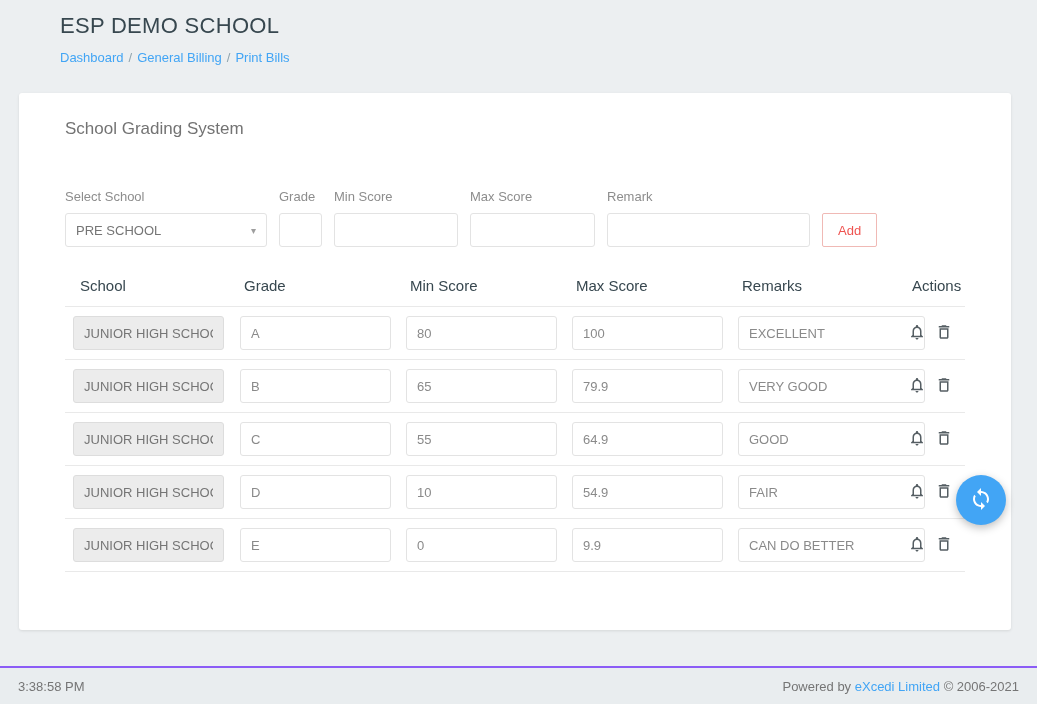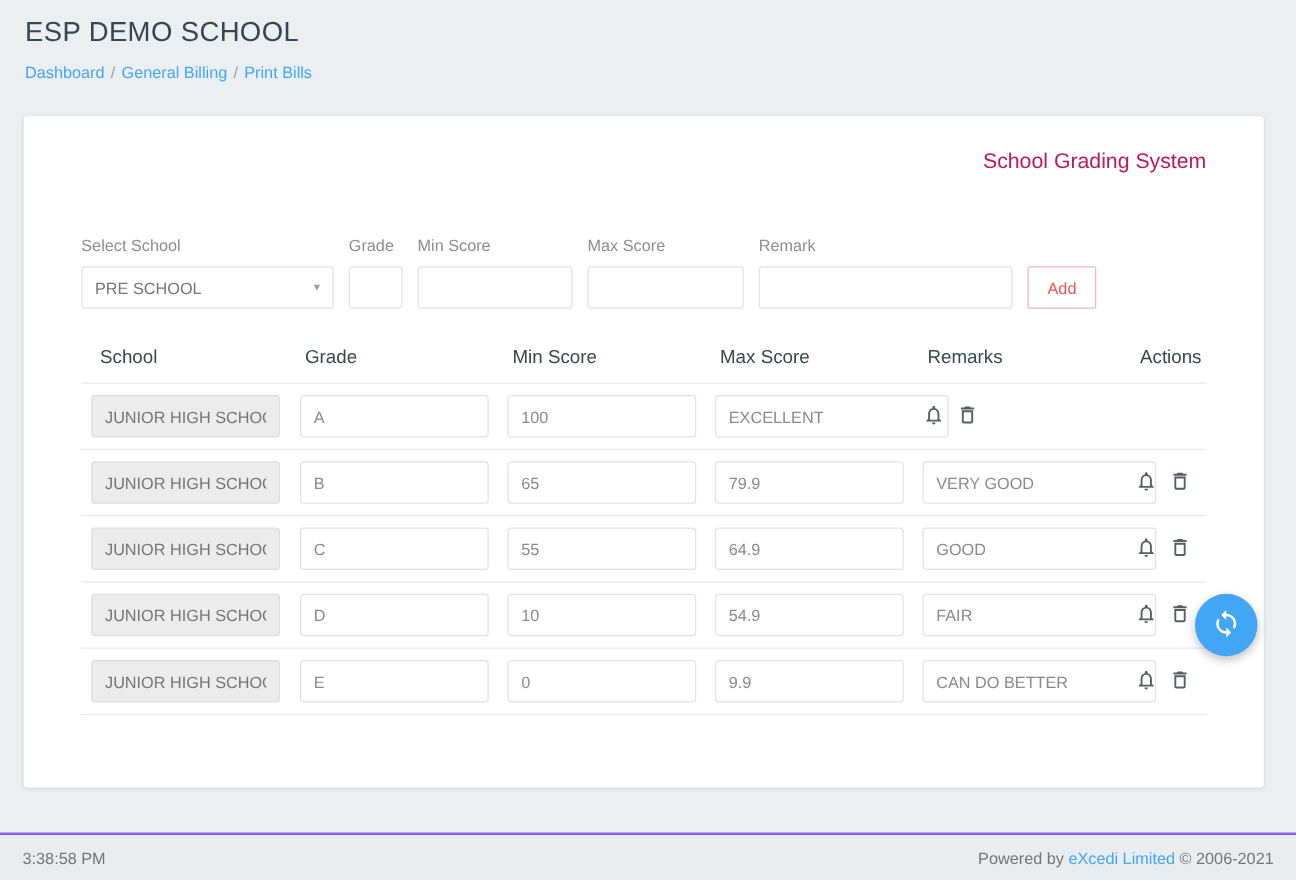--- a/index.html
+++ b/index.html
@@ -6,34 +6,34 @@
   html,body { margin:0; padding:0; }
   body {
     width:1037px; height:704px;
     background:#eceff1;
     font-family:"Liberation Sans", sans-serif;
     position:relative;
     overflow:hidden;
   }
 
   
-  .page-header { padding:13px 20px 0 20px; }
+  .page-header { padding:13px 20px 0 20px;margin-left:40px; }
   .page-title { font-size:22px; color:#37474f; font-weight:400; letter-spacing:.3px; }
   .breadcrumb { margin-top:11px; font-size:13px; display:flex; gap:5px; align-items:center; }
   .breadcrumb .crumb { color:#42a5f5; text-decoration:none; cursor:pointer; }
   .breadcrumb .sep { color:#90a4ae; }
 
   
   .card {
     position:absolute; left:19px; top:93px;
     width:992px; height:537px;
     background:#ffffff; border-radius:3px;
     box-shadow:0 1px 3px rgba(0,0,0,0.10);
   }
-  .card-title { font-size:17px; color:#be185d; font-weight:400; margin:26px 46px 0 46px;text-align:right; }
+  .card-title { font-size:17px; color:#737373; font-weight:400; margin:26px 46px 0 46px; }
 
   
   .form-row {
     display:flex; align-items:flex-end; gap:12px;
     margin:50px 46px 0 46px;
   }
   .field { display:flex; flex-direction:column; }
   .field-label { font-size:13px; color:#8d8d8d; margin-bottom:9px; }
   .text-input {
     height:34px; border:1px solid #e3e3e3; border-radius:3px;
@@ -164,20 +164,21 @@
       <div class="h-cell">Max Score</div>
       <div class="h-cell">Remarks</div>
       <div class="h-cell">Actions</div>
     </div>
 
     <div class="t-body">
 
       <div class="t-row">
         <div><input class="row-input school" readonly="" value="JUNIOR HIGH SCHOOL" style=""></div>
         <div><input class="row-input" value="A" style=""></div>
+        <div><input class="row-input" value="80" style=""></div>
         <div><input class="row-input" value="100" style=""></div>
         <div><input class="row-input remark" value="EXCELLENT" style=""></div>
         <div class="actions-cell">
           <button class="icon-btn">
               <span><svg viewBox="0 0 24 24" width="18" height="18" fill="currentColor">
                   <path d="M12 22c1.1 0 2-.9 2-2h-4c0 1.1.9 2 2 2zm6-6v-5c0-3.07-1.64-5.64-4.5-6.32V4c0-.83-.67-1.5-1.5-1.5s-1.5.67-1.5 1.5v.68C7.63 5.36 6 7.92 6 11v5l-2 2v1h16v-1l-2-2zm-2 1H8v-6c0-2.48 1.51-4.5 4-4.5s4 2.02 4 4.5v6z"></path>
                 </svg></span>
             </button>
           <button class="icon-btn">
               <span><svg viewBox="0 0 24 24" width="18" height="18" fill="currentColor">

